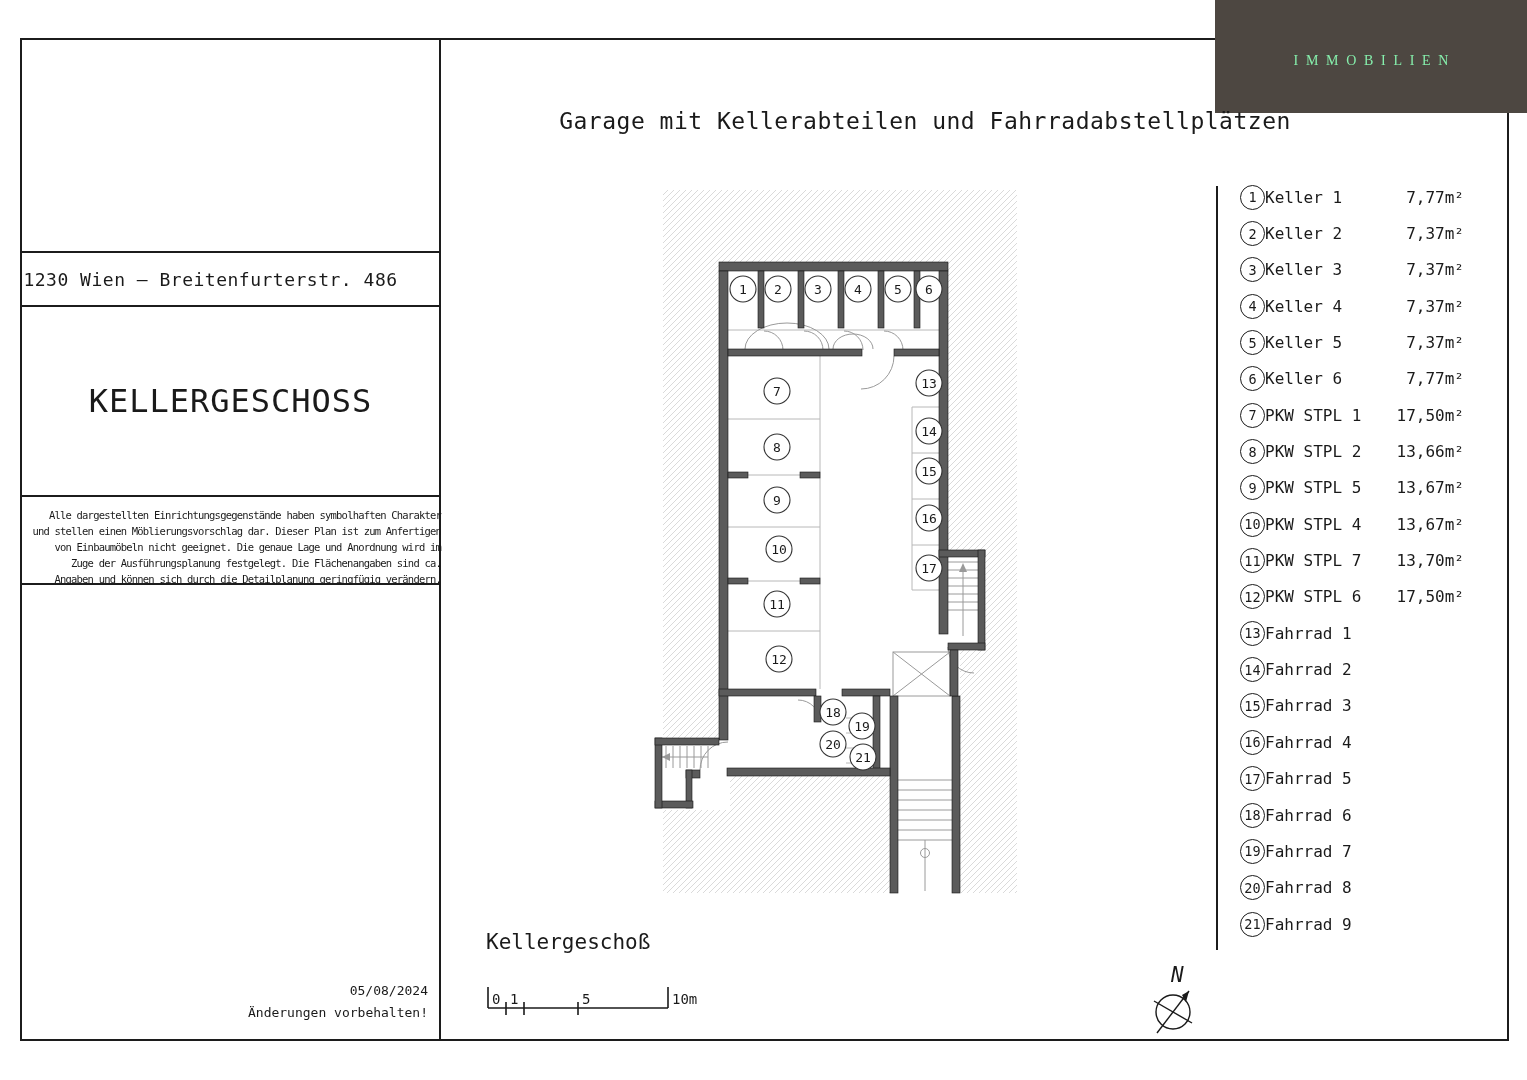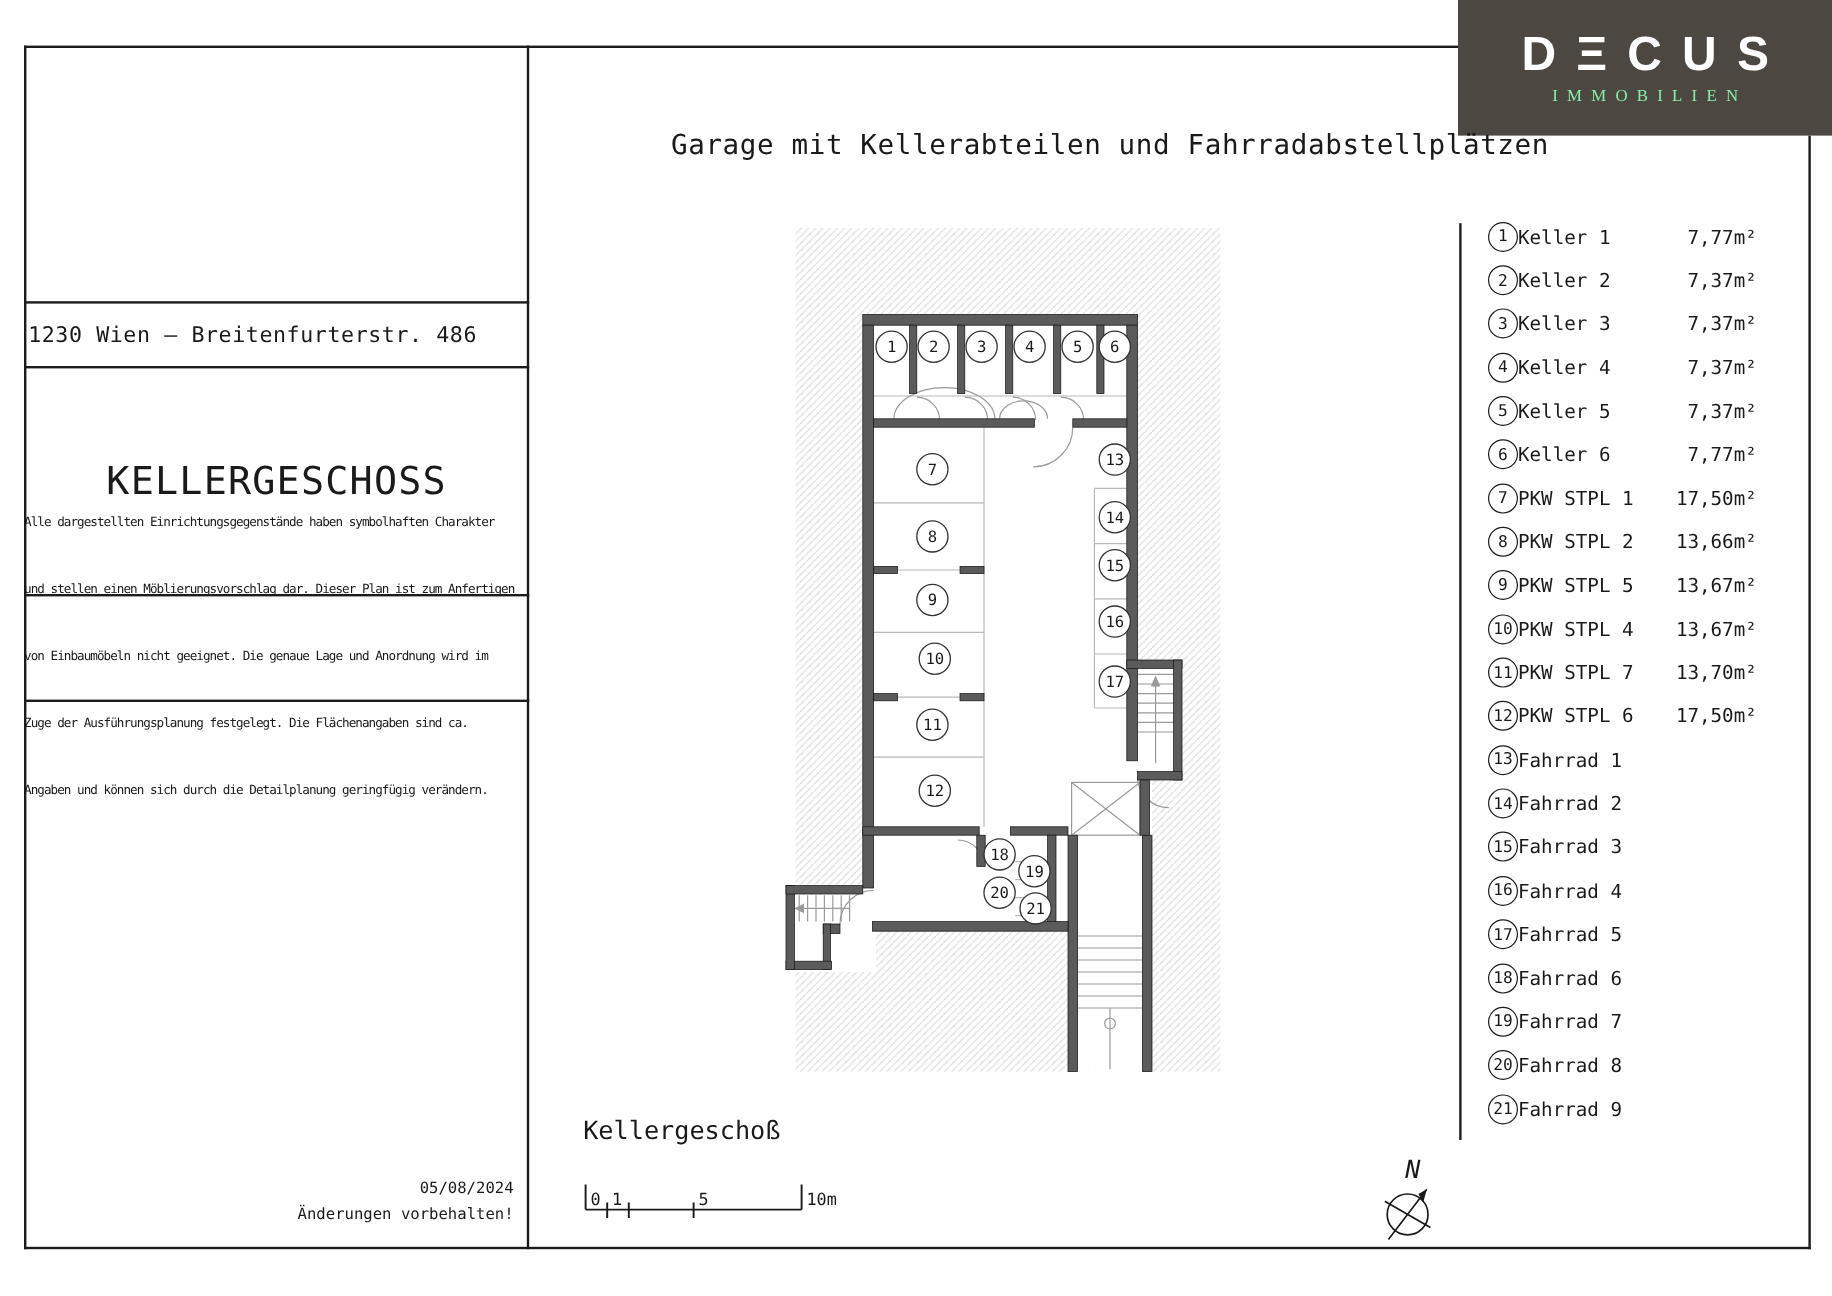--- a/index.html
+++ b/index.html
@@ -16,22 +16,22 @@
     display:flex;align-items:center;justify-content:center;
     font-size:18px;letter-spacing:0.5px;
   }
   .floor-title{
     left:20px;top:306px;width:421px;height:190px;
     display:flex;align-items:center;justify-content:center;
     font-size:32px;letter-spacing:1px;
   }
   .disclaimer{
     left:20px;top:496px;width:421px;height:102px;
-    display:flex;flex-direction:column;align-items:flex-start;justify-content:center;
-    font-size:10.5px;letter-spacing:-0.8px;line-height:16px;text-align:center;gap:40px;
+    display:flex;flex-direction:column;align-items:flex-end;justify-content:center;
+    font-size:10.5px;letter-spacing:-0.8px;line-height:16px;text-align:center;
   }
   .dateblock{
     left:180px;top:980px;width:248px;text-align:right;
     font-size:13px;line-height:22px;
   }
   
   .logo{
     left:1215px;top:0;width:312px;height:113px;
     display:flex;flex-direction:column;align-items:center;justify-content:center;
   }
@@ -65,21 +65,20 @@
 <div class="line" style="left:20px;top:1039px;width:1489px;height:2px;"></div>
 <div class="line" style="left:1507px;top:113px;width:2px;height:928px;"></div>
 <div class="line" style="left:439px;top:38px;width:2px;height:1003px;"></div>
 <div class="line" style="left:20px;top:251px;width:421px;height:2px;"></div>
 <div class="line" style="left:20px;top:305px;width:421px;height:2px;"></div>
 <div class="line" style="left:20px;top:495px;width:421px;height:2px;"></div>
 <div class="line" style="left:20px;top:583px;width:421px;height:2px;"></div>
 <div class="line" style="left:1216px;top:186px;width:1.5px;height:764px;"></div>
 
 <div class="abs logo" style="background:#4d4741;">
-  <div class="logo-word">DΞCUS</div>
   <div class="logo-tag">IMMOBILIEN</div>
 </div>
 
 <div class="abs address">1230 Wien – Breitenfurterstr. 486</div>
 <div class="abs floor-title">KELLERGESCHOSS</div>
 <div class="abs disclaimer">
   <div>Alle dargestellten Einrichtungsgegenstände haben symbolhaften Charakter</div>
   <div>und stellen einen Möblierungsvorschlag dar. Dieser Plan ist zum Anfertigen</div>
   <div>von Einbaumöbeln nicht geeignet. Die genaue Lage und Anordnung wird im</div>
   <div>Zuge der Ausführungsplanung festgelegt. Die Flächenangaben sind ca.</div>

